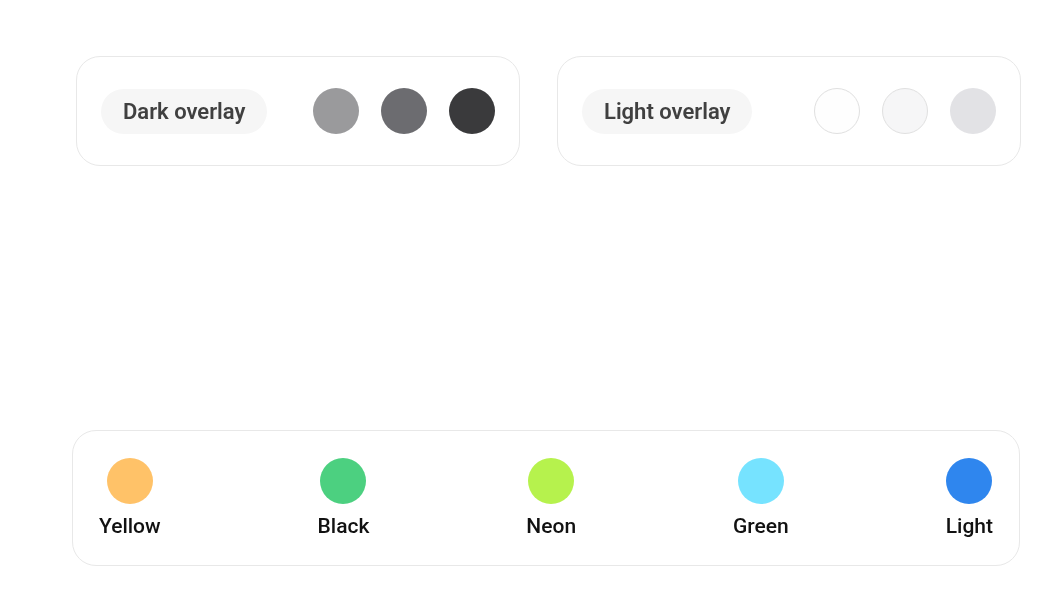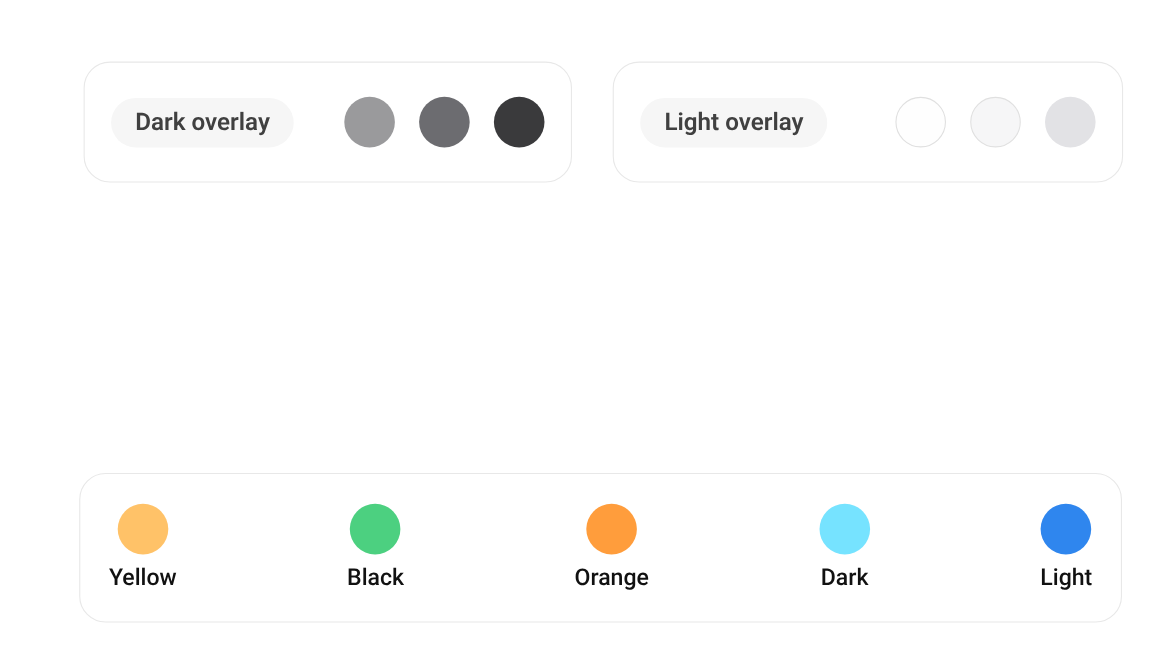--- a/index.html
+++ b/index.html
@@ -104,24 +104,24 @@
 <div class="panel palette-panel" id="palette">
     <div class="color-item">
       <div class="color-dot" style="background: rgb(255, 194, 104);"></div>
       <div class="color-label">Yellow</div>
     </div>
     <div class="color-item">
       <div class="color-dot" style="background: rgb(76, 208, 128);"></div>
       <div class="color-label">Black</div>
     </div>
     <div class="color-item">
-      <div class="color-dot" style="background: rgb(255, 157, 60);"></div>
-      <div class="color-label">Orange</div>
+      <div class="color-dot" style="background: rgb(182, 242, 77);"></div>
+      <div class="color-label">Neon</div>
     </div>
     <div class="color-item">
       <div class="color-dot" style="background: rgb(118, 227, 255);"></div>
-      <div class="color-label">Dark</div>
+      <div class="color-label">Green</div>
     </div>
     <div class="color-item">
       <div class="color-dot" style="background: rgb(47, 134, 238);"></div>
       <div class="color-label">Light</div>
     </div>
   </div>
 
 </body></html>

